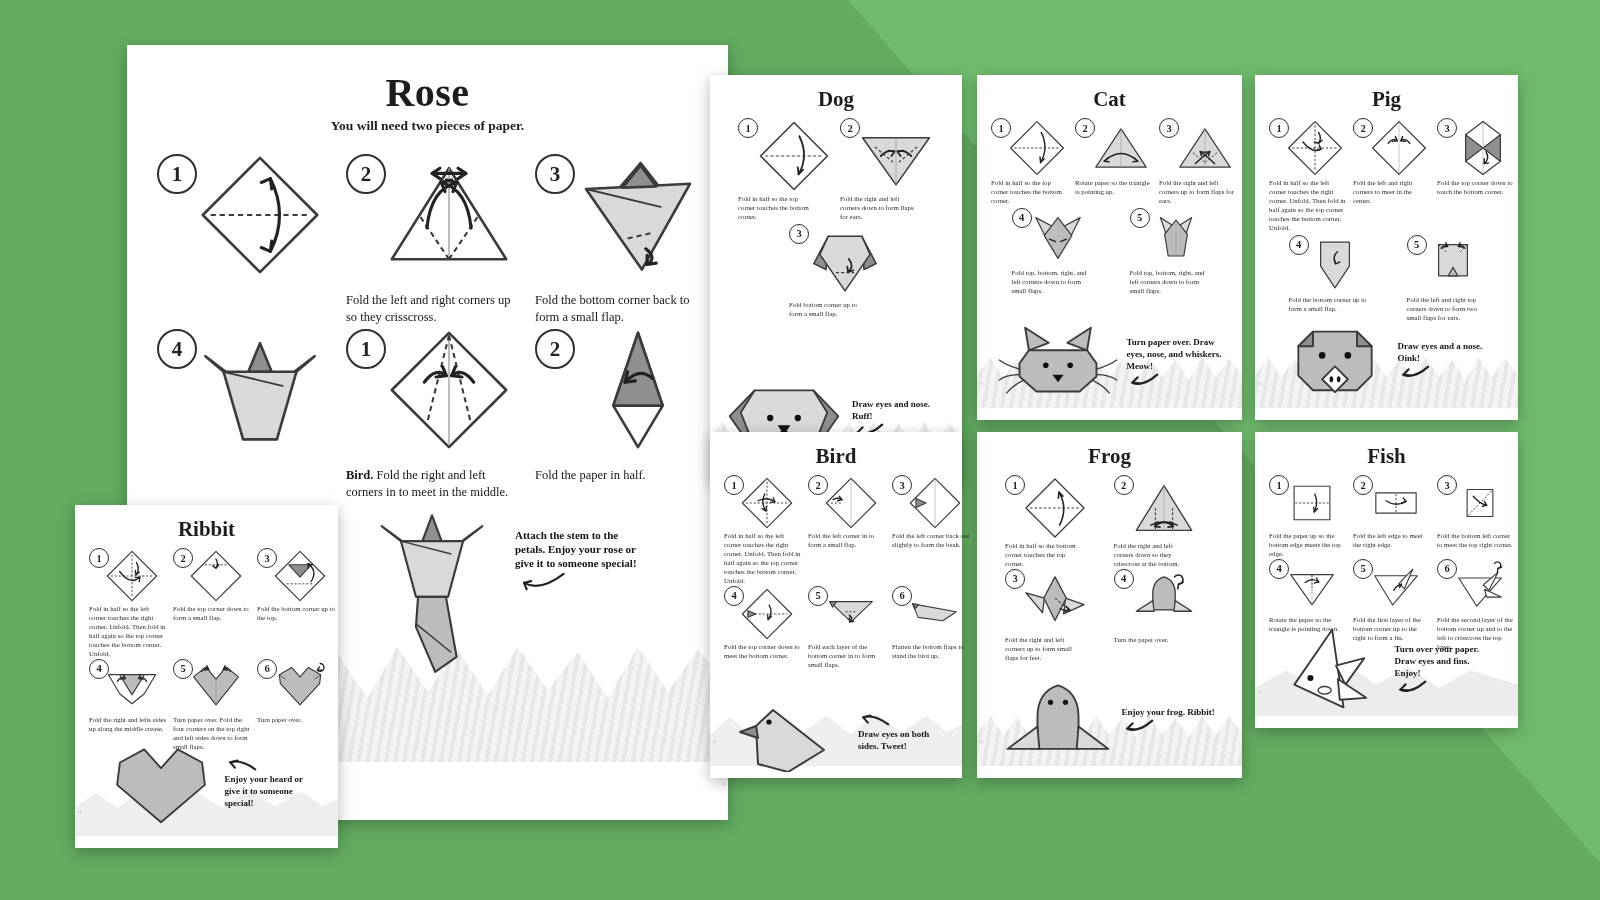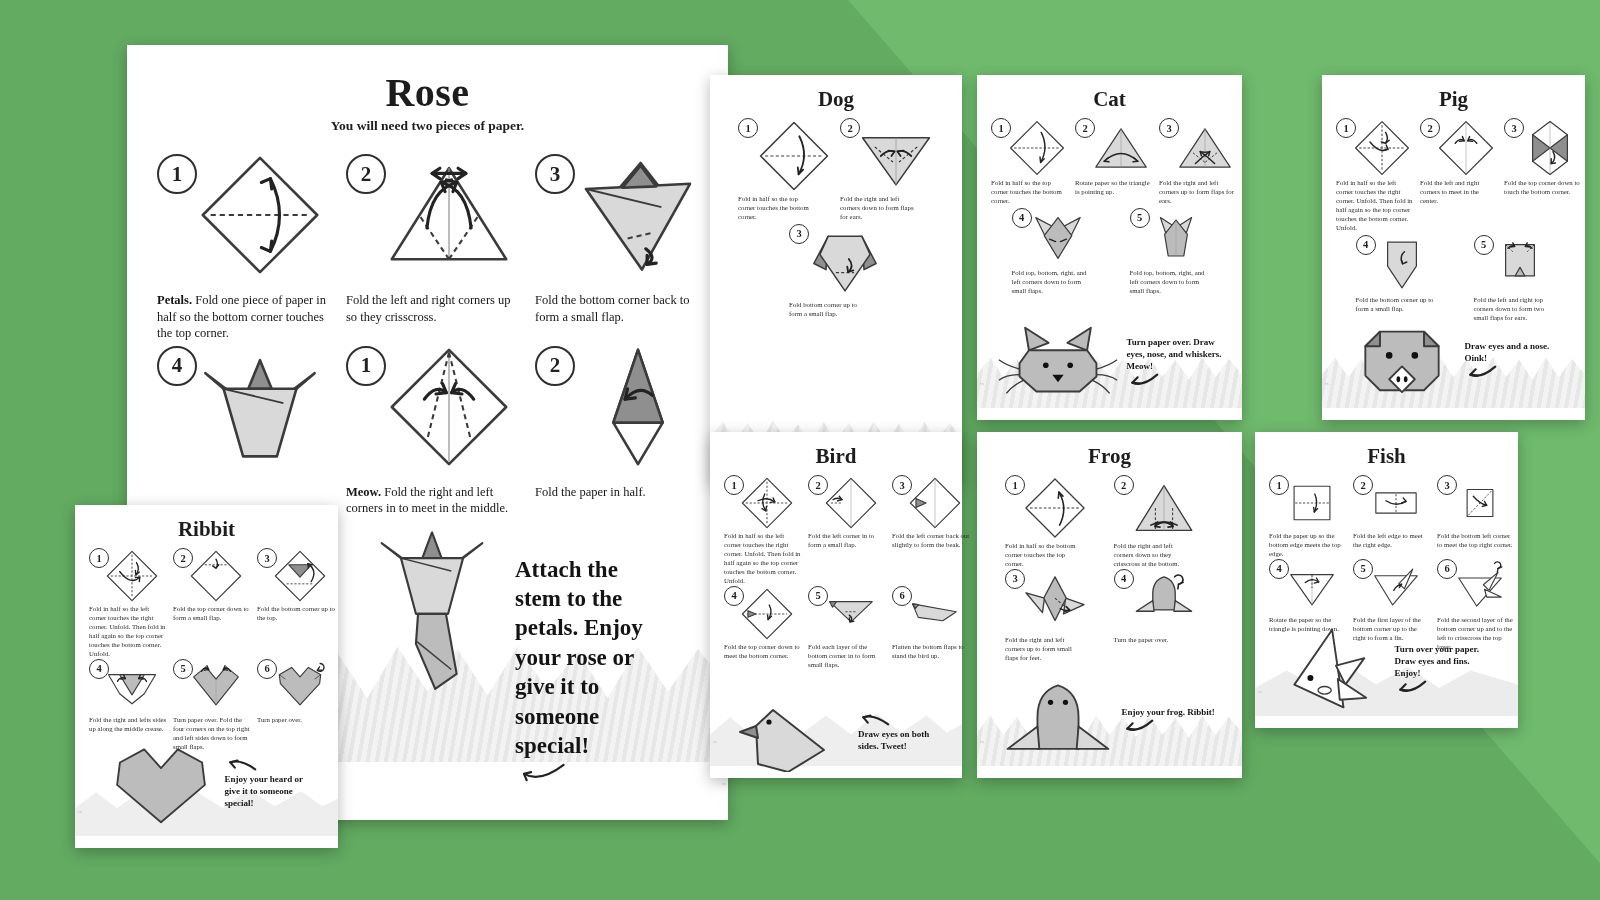--- a/index.html
+++ b/index.html
@@ -35,21 +35,21 @@
   .rose-grid{display:grid;grid-template-columns:185px 185px 178px;column-gap:4px;padding:16px 10px 0 30px;position:relative;z-index:1}
   .fig-r{height:142px}
   .fig-r svg{width:130px;height:130px;margin-left:38px}
   .rose-bottom{display:flex;padding:6px 14px 0 30px;position:relative;z-index:1;align-items:flex-start}
   .rose-stemcol{width:200px;position:relative}
   .rose-stemcol svg{width:132px;height:150px;margin-left:38px}
   .rose-stemcol .cap{margin-top:14px}
   .rose-final{display:flex;align-items:flex-start}
   .rose-final svg.asm{width:150px;height:188px;margin-top:-8px}
   .note{font-weight:600;color:#141414}
-  .rose-note{font-size:23px;line-height:1.28;width:128px;margin-left:8px;margin-top:32px}
+  .rose-note{font-size:11px;line-height:1.28;width:128px;margin-left:8px;margin-top:22px}
 
   
   .grass{position:absolute;left:0;right:0;background:repeating-linear-gradient(100deg,#f3f3f3 0 5px,#e7e7e7 5px 9px);clip-path:polygon(0 100%,0 40%,5% 10%,10% 45%,15% 12%,20% 48%,25% 8%,30% 42%,35% 15%,40% 50%,45% 10%,50% 45%,55% 12%,60% 48%,65% 10%,70% 44%,75% 14%,80% 50%,85% 10%,90% 45%,95% 12%,100% 40%,100% 100%);z-index:0}
   .waves{position:absolute;left:0;right:0;background:#ececec;clip-path:polygon(0 100%,0 60%,12% 35%,22% 55%,34% 25%,46% 55%,58% 30%,70% 60%,82% 35%,100% 55%,100% 100%);z-index:0}
   .blobs{position:absolute;left:0;right:0;background:#eeeeee;clip-path:polygon(0 100%,0 55%,8% 30%,16% 55%,26% 25%,36% 55%,46% 28%,56% 55%,66% 25%,76% 52%,86% 28%,94% 52%,100% 40%,100% 100%);z-index:0}
 
   
   .sm-title{font-size:21px;margin-top:12px}
   .sgrid{display:grid;padding:6px 14px 0;position:relative;z-index:1}
   .cols3{grid-template-columns:1fr 1fr 1fr;column-gap:6px}
@@ -80,21 +80,20 @@
       <div class="step">
         <div class="fig fig-r">
             <span class="circ lg">1</span>
           <svg viewBox="0 0 100 100">
             <polygon class="p" points="50,6 94,50 50,94 6,50"></polygon>
               <line class="ds" x1="12" y1="50" x2="88" y2="50"></line>
             <path class="a" d="M58,22 Q72,50 58,78"></path>
               <path class="a" d="M58,22 l-7,3 M58,22 l1,8 M58,78 l-7,-3 M58,78 l1,-8"></path>
           </svg>
           </div>
-        <div class="cap"><b>Petals. </b><span>Fold one piece of paper in half so the bottom corner touches the top corner.</span></div>
       </div>
 
       <div class="step">
         <div class="fig fig-r">
             <span class="circ lg">2</span>
           <svg viewBox="0 0 100 100">
             <polygon class="p" points="50,14 94,84 6,84"></polygon>
               <line class="t" x1="50" y1="14" x2="50" y2="84"></line>
             <path class="ds" d="M50,84 L27,50 M50,84 L73,50"></path>
             <path class="a" d="M33,60 Q36,30 56,25"></path>
@@ -144,21 +143,21 @@
           <svg viewBox="0 0 100 100">
             <polygon class="p" points="50,6 94,50 50,94 6,50"></polygon>
               <line class="t" x1="50" y1="8" x2="50" y2="92"></line>
             <path class="ds" d="M50,8 L33,76 M50,8 L67,76"></path>
             <path class="a" d="M31,44 q9,-12 17,-5"></path>
               <path class="a" d="M48,39 l-8,1 M48,39 l-3,-7"></path>
             <path class="a" d="M69,44 q-9,-12 -17,-5"></path>
               <path class="a" d="M52,39 l8,1 M52,39 l3,-7"></path>
           </svg>
           </div>
-        <div class="cap"><b>Meow. </b><span>Fold the right and left corners in to meet in the middle.</span></div>
+        <div class="cap"><b>Bird. </b><span>Fold the right and left corners in to meet in the middle.</span></div>
       </div>
 
       <div class="step">
         <div class="fig fig-r">
             <span class="circ lg">2</span>
           <svg viewBox="0 0 100 100">
             <polygon class="p" points="50,6 69,62 50,94 31,62"></polygon>
             <polygon class="g3" points="50,6 69,62 31,62"></polygon>
             <path class="a" d="M40,44 q11,-12 21,-3"></path>
               <path class="a" d="M40,44 l8,-1 M40,44 l2,-8"></path>
@@ -319,20 +318,38 @@
         <span class="circ sm">3</span>
         <svg class="sd74" viewBox="0 0 100 100">
           <polygon class="g3" points="28,16 9,52 25,60"></polygon>
           <polygon class="g3" points="72,16 91,52 75,60"></polygon>
           <polygon class="g1" points="28,16 72,16 83,40 50,88 17,40"></polygon>
           <path class="ds" d="M38,64 H62"></path>
           <path class="a" d="M55,46 q8,10 -1,17"></path>
             <path class="a" d="M54,63 l7,-2 M54,63 l-1,-7"></path>
         </svg>
         <div class="scap">Fold bottom corner up to form a small flap.</div>
+      </div>
+    </div>
+    <div class="final" style="bottom:20px">
+      <svg viewBox="0 0 130 100" width="120" height="92">
+        <polygon class="g3" points="33,20 6,48 24,74"></polygon>
+        <polygon class="g3" points="97,20 124,48 106,74"></polygon>
+        <polygon class="g1" points="33,20 97,20 112,44 97,82 33,82 18,44"></polygon>
+        <polygon class="g2" points="45,82 85,82 65,62"></polygon>
+        <circle class="k" cx="50" cy="50" r="3.4"></circle>
+          <circle class="k" cx="80" cy="50" r="3.4"></circle>
+        <polygon class="k" points="58,58 72,58 65,68"></polygon>
+      </svg>
+      <div class="note snote">
+        <span>Draw eyes and nose. Ruff!</span>
+        <svg viewBox="0 0 36 18" width="32" height="16">
+          <path class="a" d="M34,3 q-16,14 -28,9"></path>
+            <path class="a" d="M6,12 l8,1 M6,12 l6,-6"></path>
+        </svg>
       </div>
     </div>
     <div class="copyright">©</div>
   </div>
 
   <div class="page" style="left:977px;top:75px;width:265px;height:345px;z-index:3">
     <div class="ptitle sm-title">Cat</div>
     <div class="grass" style="bottom:12px;height:56px"></div>
     <div class="sgrid cols3">
       <div class="sstep">
@@ -405,21 +422,21 @@
         <span>Turn paper over. Draw eyes, nose, and whiskers. Meow!</span>
         <svg viewBox="0 0 36 18" width="32" height="16">
           <path class="a" d="M34,3 q-16,14 -28,9"></path>
             <path class="a" d="M6,12 l8,1 M6,12 l6,-6"></path>
         </svg>
       </div>
     </div>
     <div class="copyright">©</div>
   </div>
 
-  <div class="page" style="left:1322px;top:75px;width:263px;height:345px;z-index:3">
+  <div class="page" style="left:1255px;top:75px;width:263px;height:345px;z-index:3">
     <div class="ptitle sm-title">Pig</div>
     <div class="grass" style="bottom:12px;height:56px"></div>
     <div class="sgrid cols3">
       <div class="sstep">
         <span class="circ sm">1</span>
         <svg class="sd" viewBox="0 0 100 100">
           <polygon class="p" points="50,6 94,50 50,94 6,50"></polygon>
             <path class="ds" d="M12,50 H88 M50,12 V88"></path>
           <path class="a" d="M30,40 q16,20 30,12"></path>
             <path class="a" d="M60,52 l-8,2 M60,52 l-3,-7"></path>

